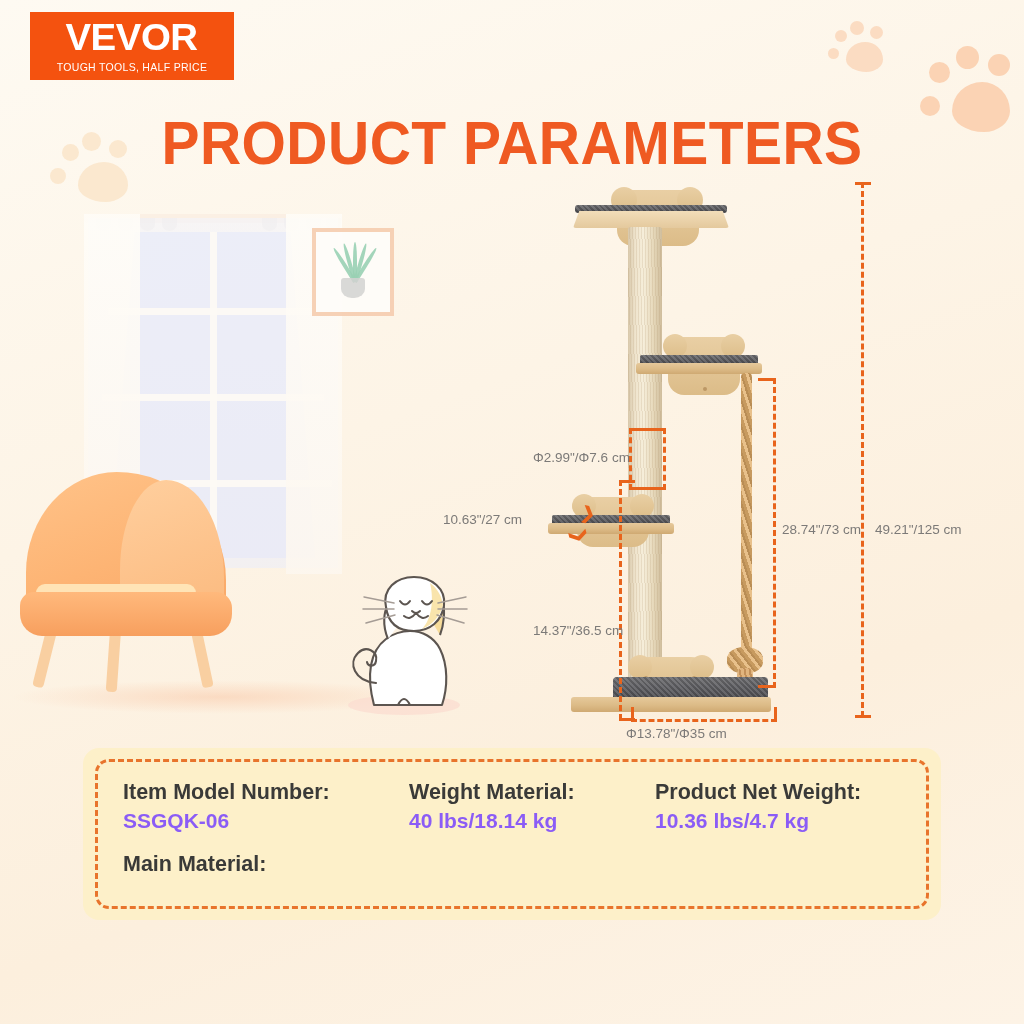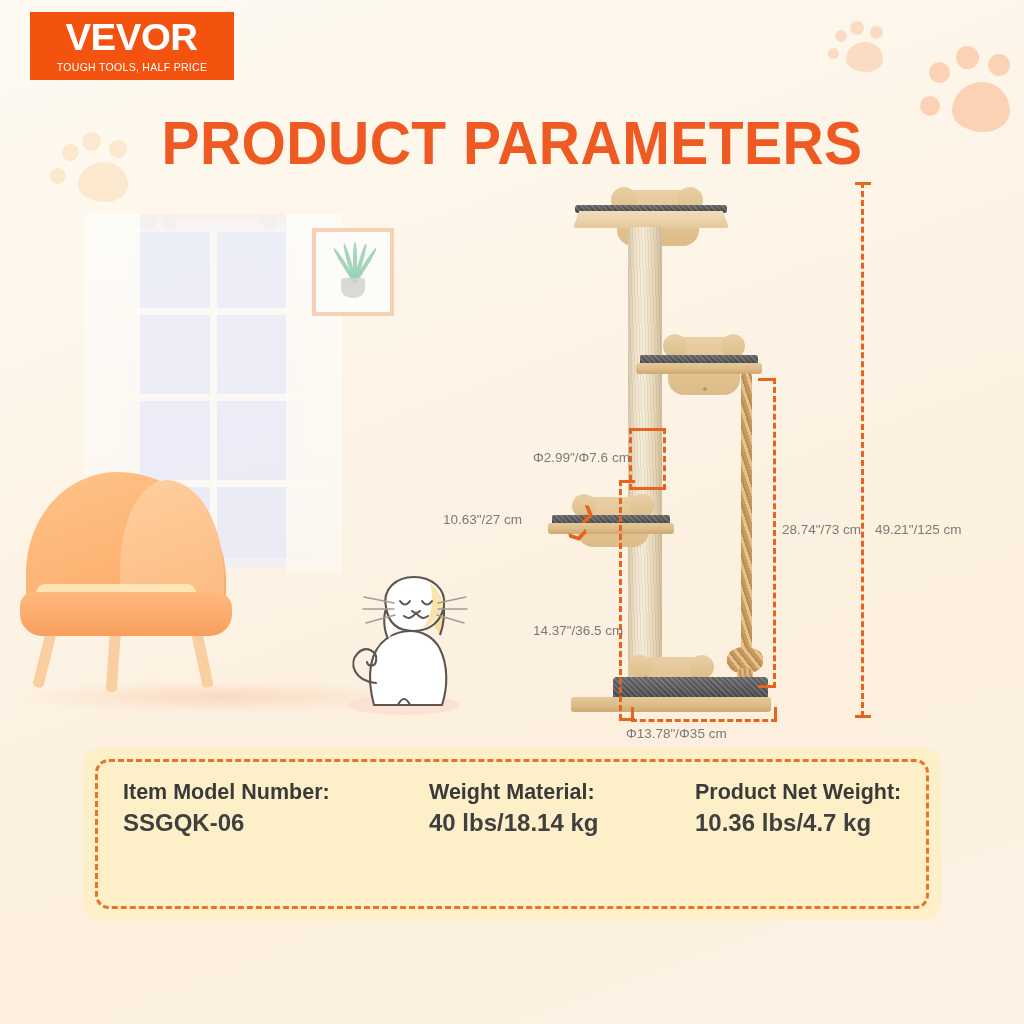--- a/index.html
+++ b/index.html
@@ -213,28 +213,27 @@
     position: absolute; left: 12px; top: 11px; right: 12px; bottom: 11px;
     border: 3.5px dashed #e8742c;
     border-radius: 14px;
   }
   .spec-grid {
     position: absolute; left: 40px; top: 30px; right: 30px; bottom: 20px;
     display: grid;
     grid-template-columns: 286px 246px 1fr;
     grid-template-rows: 72px auto;
     align-content: start;
-    gap: 20px;
   }
   .spec-label {
     color: #3a3a38; font-size: 21.5px; font-weight: 700;
     line-height: 1.35;
   }
   .spec-value {
-    color: #404040; font-size: 24px; font-weight: 700;
+    color: #8b5cf6; font-size: 21px; font-weight: 700;
     line-height: 1.35;
   }
 </style>
 </head>
 <body>
 
 <div id="stage">
 
   <div class="paw" style="left:50px;top:128px;width:92px;height:84px;color:#fbe8cf;">
     <div class="pad" style="left:28px;top:34px;width:50px;height:40px;"></div>
@@ -423,20 +422,21 @@
         <div class="spec-label">Weight Material:</div>
         <div class="spec-value">40 lbs/18.14 kg</div>
       </div>
 
       <div>
         <div class="spec-label">Product Net Weight:</div>
         <div class="spec-value">10.36 lbs/4.7 kg</div>
       </div>
 
       <div>
+        <div class="spec-label">Main Material:</div>
       </div>
 
 
       <div></div>
     </div>
   </div>
 
 </div>
 
 </body></html>

